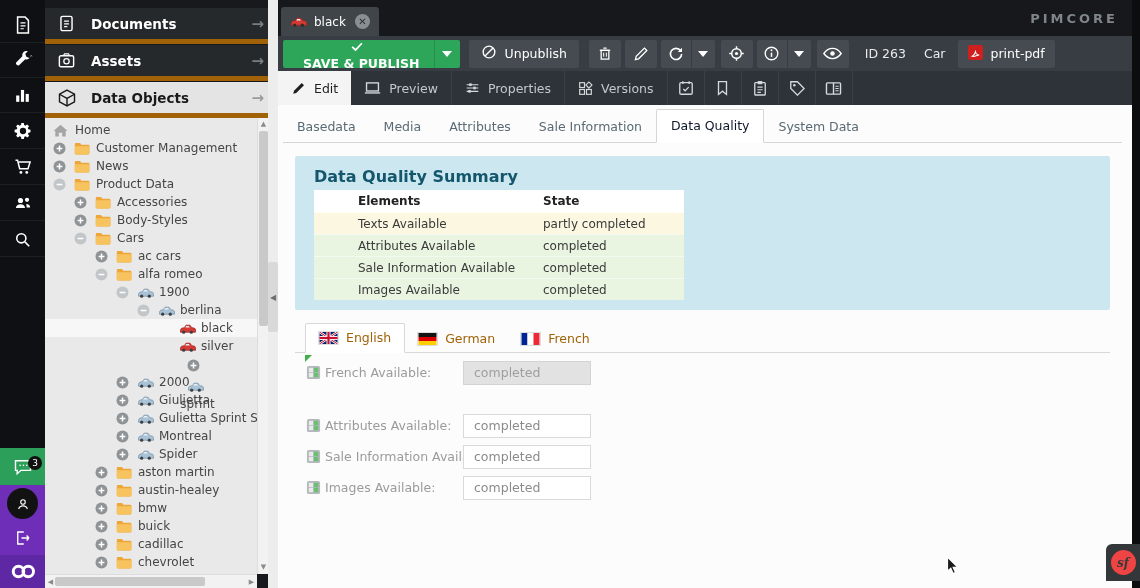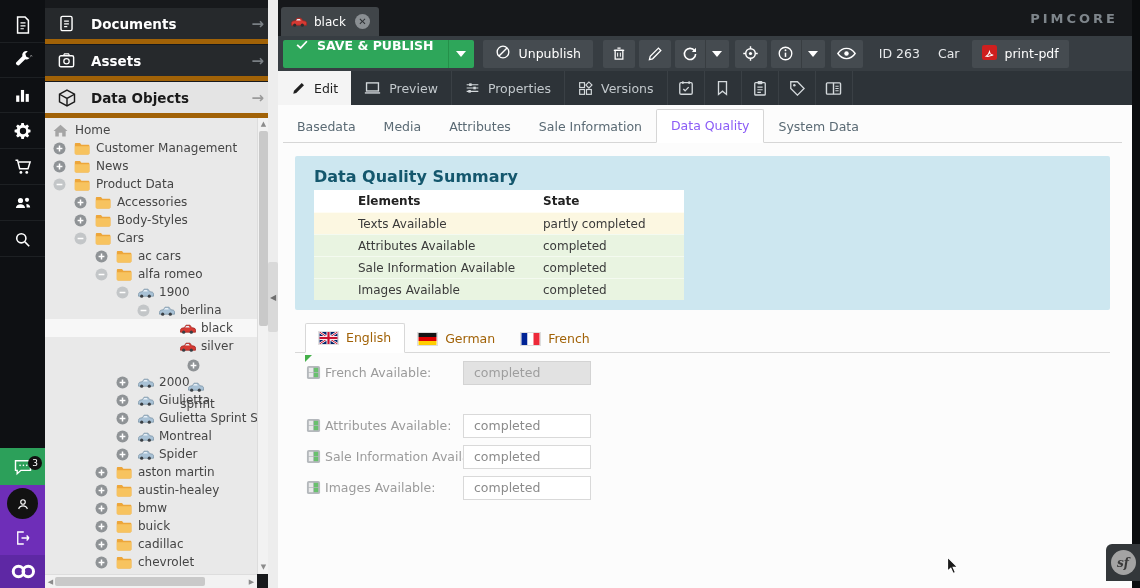--- a/index.html
+++ b/index.html
@@ -50,42 +50,42 @@
   .doc-tab { position:absolute; left:3px; top:7px; height:29px; background:#404549; border-radius:3px 3px 0 0;
              display:flex; align-items:center; padding:0 9px; color:#fff; font-size:12px; }
   .doc-tab .car { margin-right:7px; display:flex; }
   .tab-close { margin-left:9px; width:15px; height:15px; background:#8a8f93; color:#2c2f32; border-radius:50%;
                font-size:10px; line-height:15px; text-align:center; font-weight:bold; }
   .wordmark { position:absolute; right:14px; top:11px; color:#7e858b; font-size:13px; font-weight:bold; letter-spacing:3px; }
 
   .toolbar { position:absolute; left:0; top:36px; width:854px; height:35px; background:#373d42; display:flex; align-items:center; padding-left:5px; }
   .btn { height:28px; background:#454b50; border-radius:2px; display:flex; align-items:center; color:#fff; }
   .btn-green { background:#2ea65a; font-weight:bold; font-size:12.5px; }
-  .btn-green .seg1 { display:flex; align-items:center; padding:0 14px 16px 12px; height:28px; }
+  .btn-green .seg1 { display:flex; align-items:center; padding:0 14px 16px 12px; height:28px;flex-direction:column; }
   .btn-green .seg2 { width:26px; height:28px; border-left:1px solid #249049; display:flex; align-items:center; justify-content:center; }
   .btn-label { margin-left:8px; font-size:12.5px; }
   .ibtn { width:32px; height:28px; background:#454b50; border-radius:2px; display:flex; align-items:center; justify-content:center; }
   .split { display:flex; height:28px; background:#454b50; border-radius:2px; }
   .split .sseg { width:30px; display:flex; align-items:center; justify-content:center; }
   .split .sseg + .sseg { width:24px; border-left:1px solid #383d41; }
   .caret { width:0; height:0; border-left:5px solid transparent; border-right:5px solid transparent; border-top:6px solid #fff; }
   .tb-text { color:#e8eaec; font-size:12.5px; }
 
   .editrow { position:absolute; left:0; top:71px; width:854px; height:34px; background:#2d3338; display:flex; align-items:stretch; }
   .etab { display:flex; align-items:center; padding:0 13px; color:#c3c9cd; font-size:12.5px; border-right:1px solid #3a4045; }
   .etab .eic { margin-right:8px; display:flex; color:#d4d9dc; }
   .etab-active { background:#f4f4f4; color:#1f1f1f; border-right:none; }
   .etab-active .eic { color:#1f1f1f; }
   .eibtn { width:37px; display:flex; align-items:center; justify-content:center; color:#d4d9dc; border-right:1px solid #3a4045; }
 
   .content { position:absolute; left:0; top:105px; width:854px; height:483px; background:#fcfcfc; }
 
   .ctabs { position:absolute; left:5px; top:7px; right:10px; height:31px; border-bottom:1px solid #d6d6d6; display:flex; align-items:flex-end; }
   .ctab { padding:8px 14px 9px; color:#5a6a74; font-size:12.5px; margin-bottom:-1px; }
-  .ctab.active { background:#fff; border:1px solid #d6d6d6; border-bottom:1px solid #fff; border-radius:2px 2px 0 0; color:#8b5cf6;margin-top:32px; }
+  .ctab.active { background:#fff; border:1px solid #d6d6d6; border-bottom:1px solid #fff; border-radius:2px 2px 0 0; color:#0f172a;margin-top:32px; }
 
   .panel { position:absolute; left:17px; top:51px; width:815px; height:154px; background:#cde7f0; border-radius:2px; }
   .panel-title { position:absolute; left:19px; top:11px; color:#14576d; font-size:16px; font-weight:bold; }
   .sum-table { position:absolute; left:19px; top:34px; width:370px; }
   .srow { display:flex; height:22px; align-items:center; font-size:12px; color:#3a3a3a; }
   .srow span:first-child { width:193px; padding-left:8px;margin-left:36px; }
   .srow span:last-child { padding-left:0; }
   .shead { background:#ffffff; font-weight:bold; color:#222; }
   .s-partial { background:#fcf7e1; border-top:1px solid #fffdf4; }
   .s-completed { background:#e9f4e1; border-top:1px solid #f4faf0; }
@@ -100,21 +100,21 @@
   .flabel .fic { margin-right:4px; display:flex; }
   .finput { position:absolute; left:185px; top:0; width:128px; height:24px; border:1px solid #d9d9d9; background:#fff;
             color:#8b8b8b; font-size:12.5px; line-height:22px; padding-left:10px; }
   .finput.disabled { background:#e2e2e2; border-color:#d3d3d3; color:#9e9e9e; }
   .dirty { position:absolute; left:27px; top:-6px; width:0; height:0; border-top:7px solid #44b04a; border-right:7px solid transparent; }
 
   .right-edge { position:absolute; left:1132px; top:0; width:8px; height:588px; background:#0b0d0f; }
 
   .sf-badge { position:absolute; left:1106px; top:544px; width:34px; height:37px; background:#33373a; border-radius:6px 0 0 0;
               display:flex; align-items:center; justify-content:center; z-index:9; }
-  .sf-circle { width:25px; height:25px; border-radius:50%; background:#a3a3a3; color:#3a3a3a; font-family:"DejaVu Serif","Liberation Serif",serif;
+  .sf-circle { width:25px; height:25px; border-radius:50%; background:#ef4444; color:#3a3a3a; font-family:"DejaVu Serif","Liberation Serif",serif;
                font-style:italic; font-weight:bold; font-size:12px; display:flex; align-items:center; justify-content:center; }
 
   .cursor { position:absolute; left:946px; top:556px; z-index:20; }
 </style>
 </head>
 <body>
 
 <div class="app">
 
   <div class="icon-strip">

